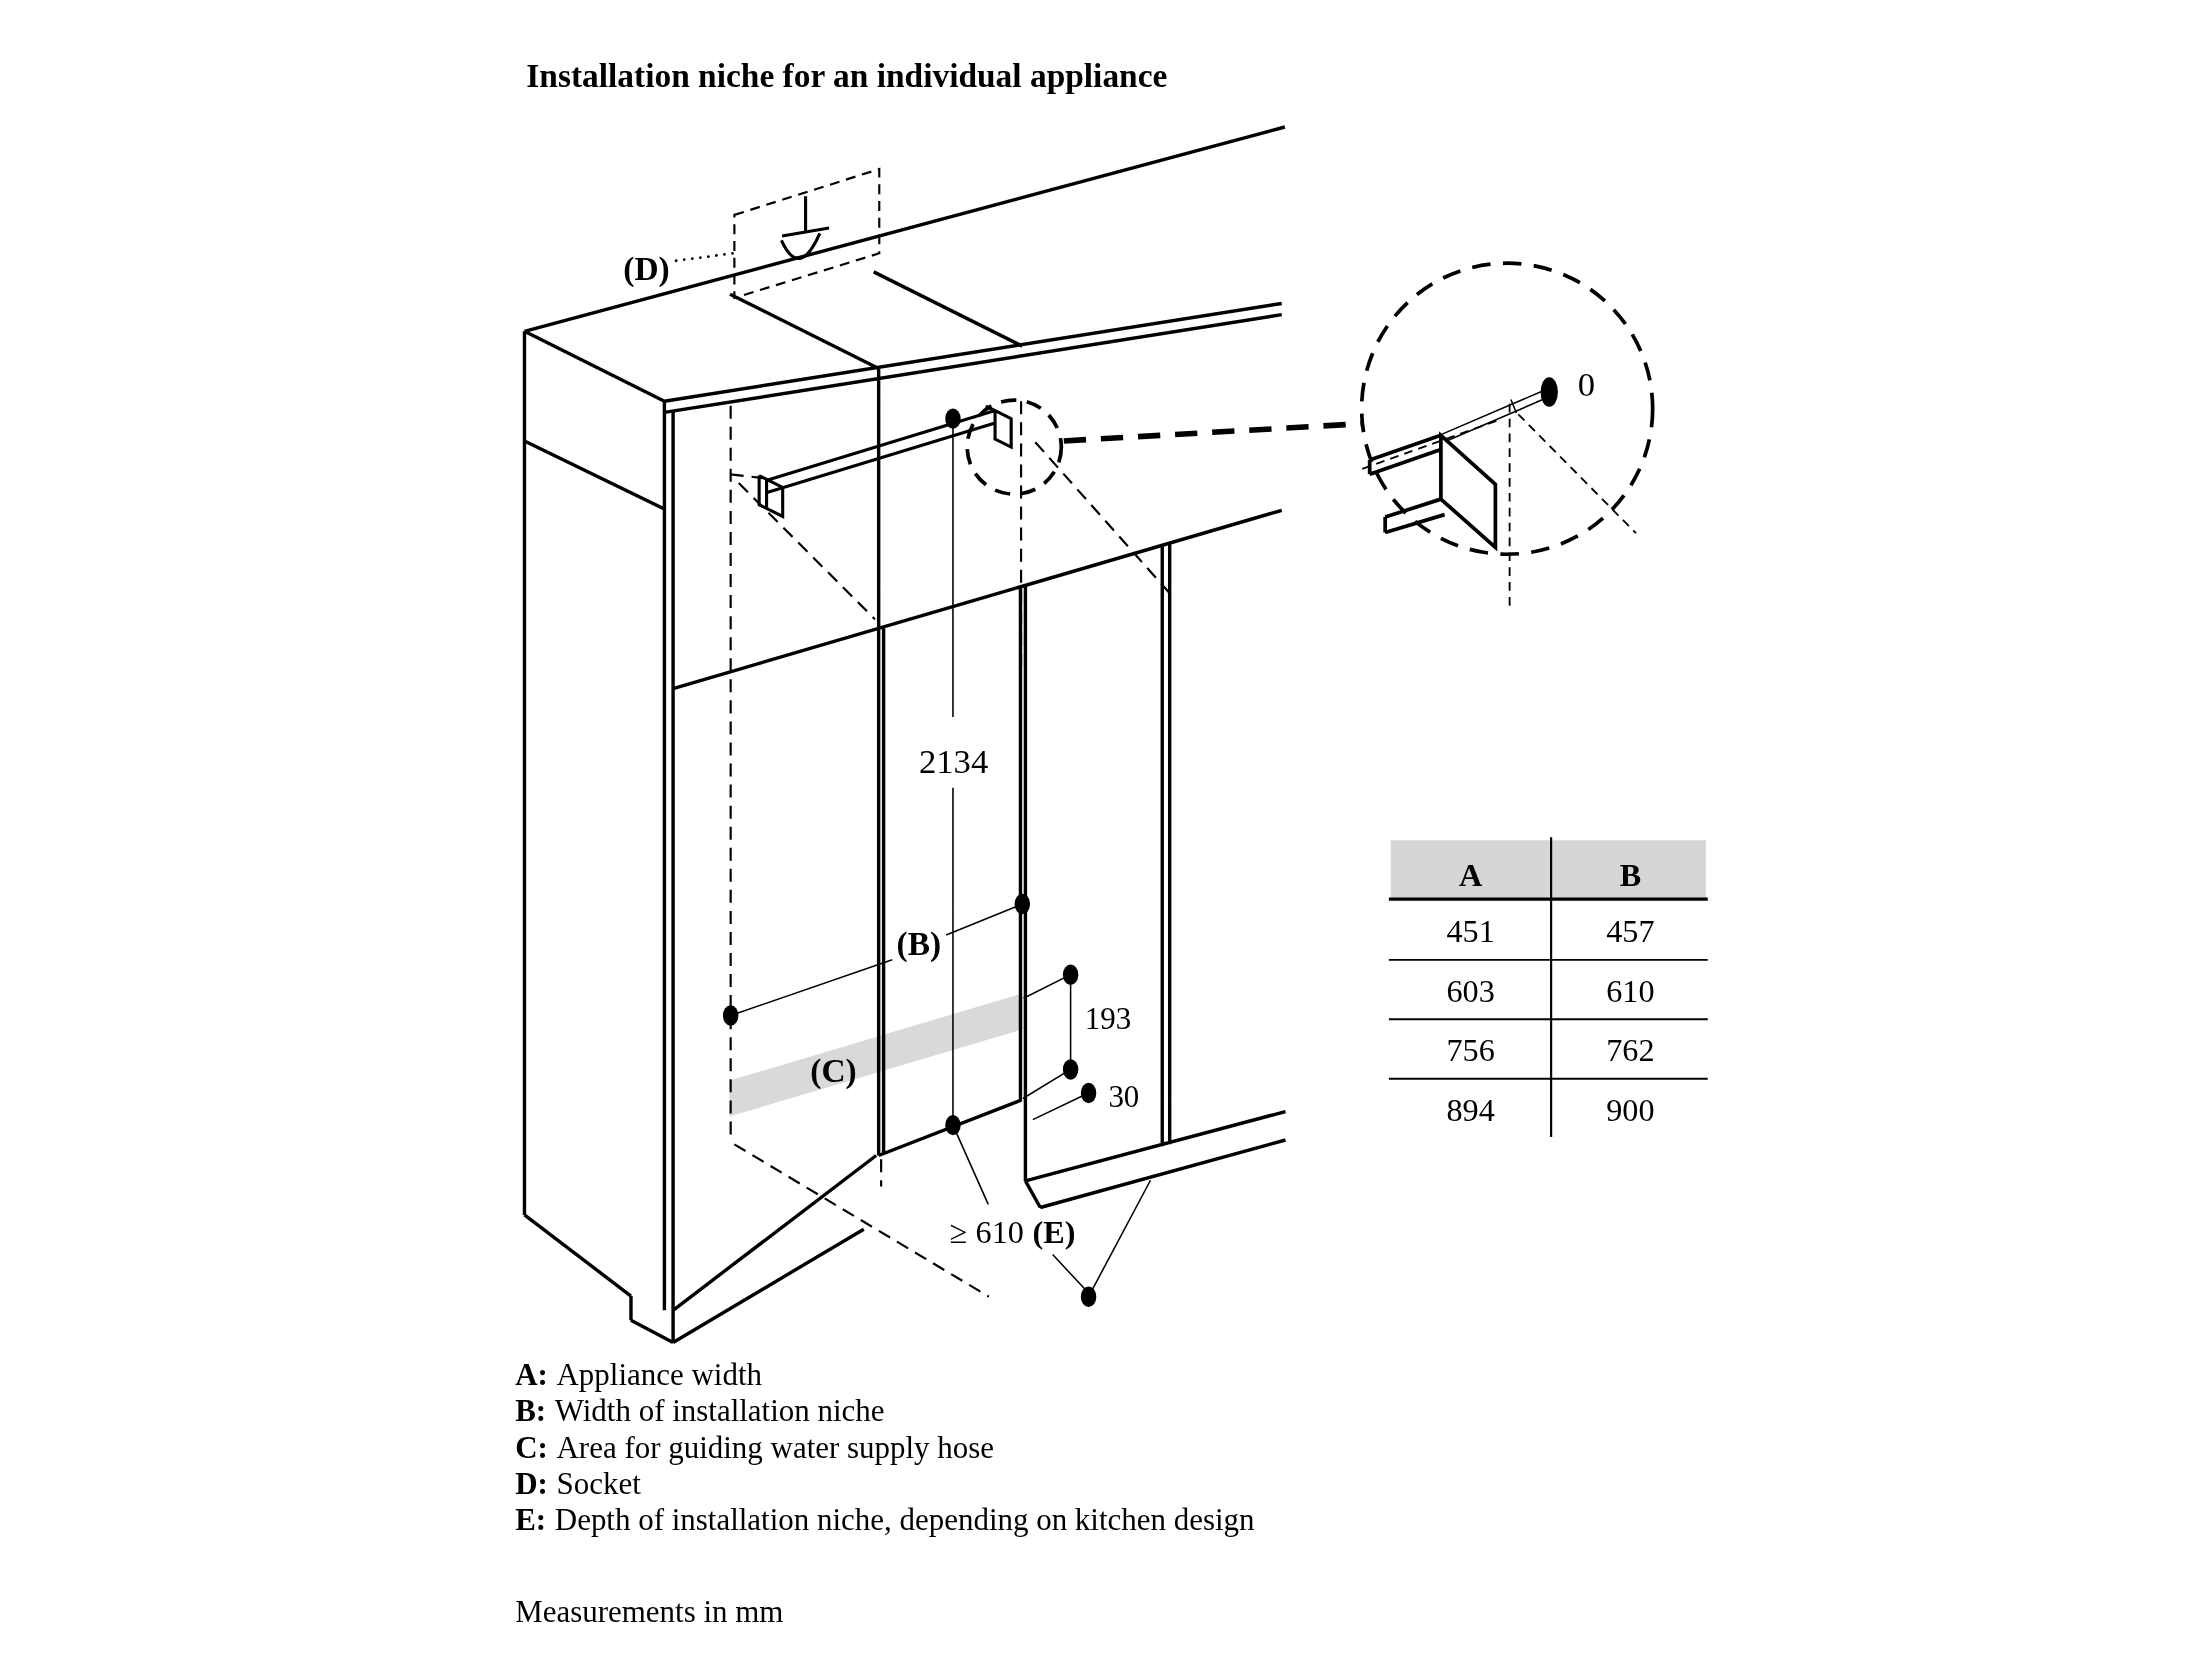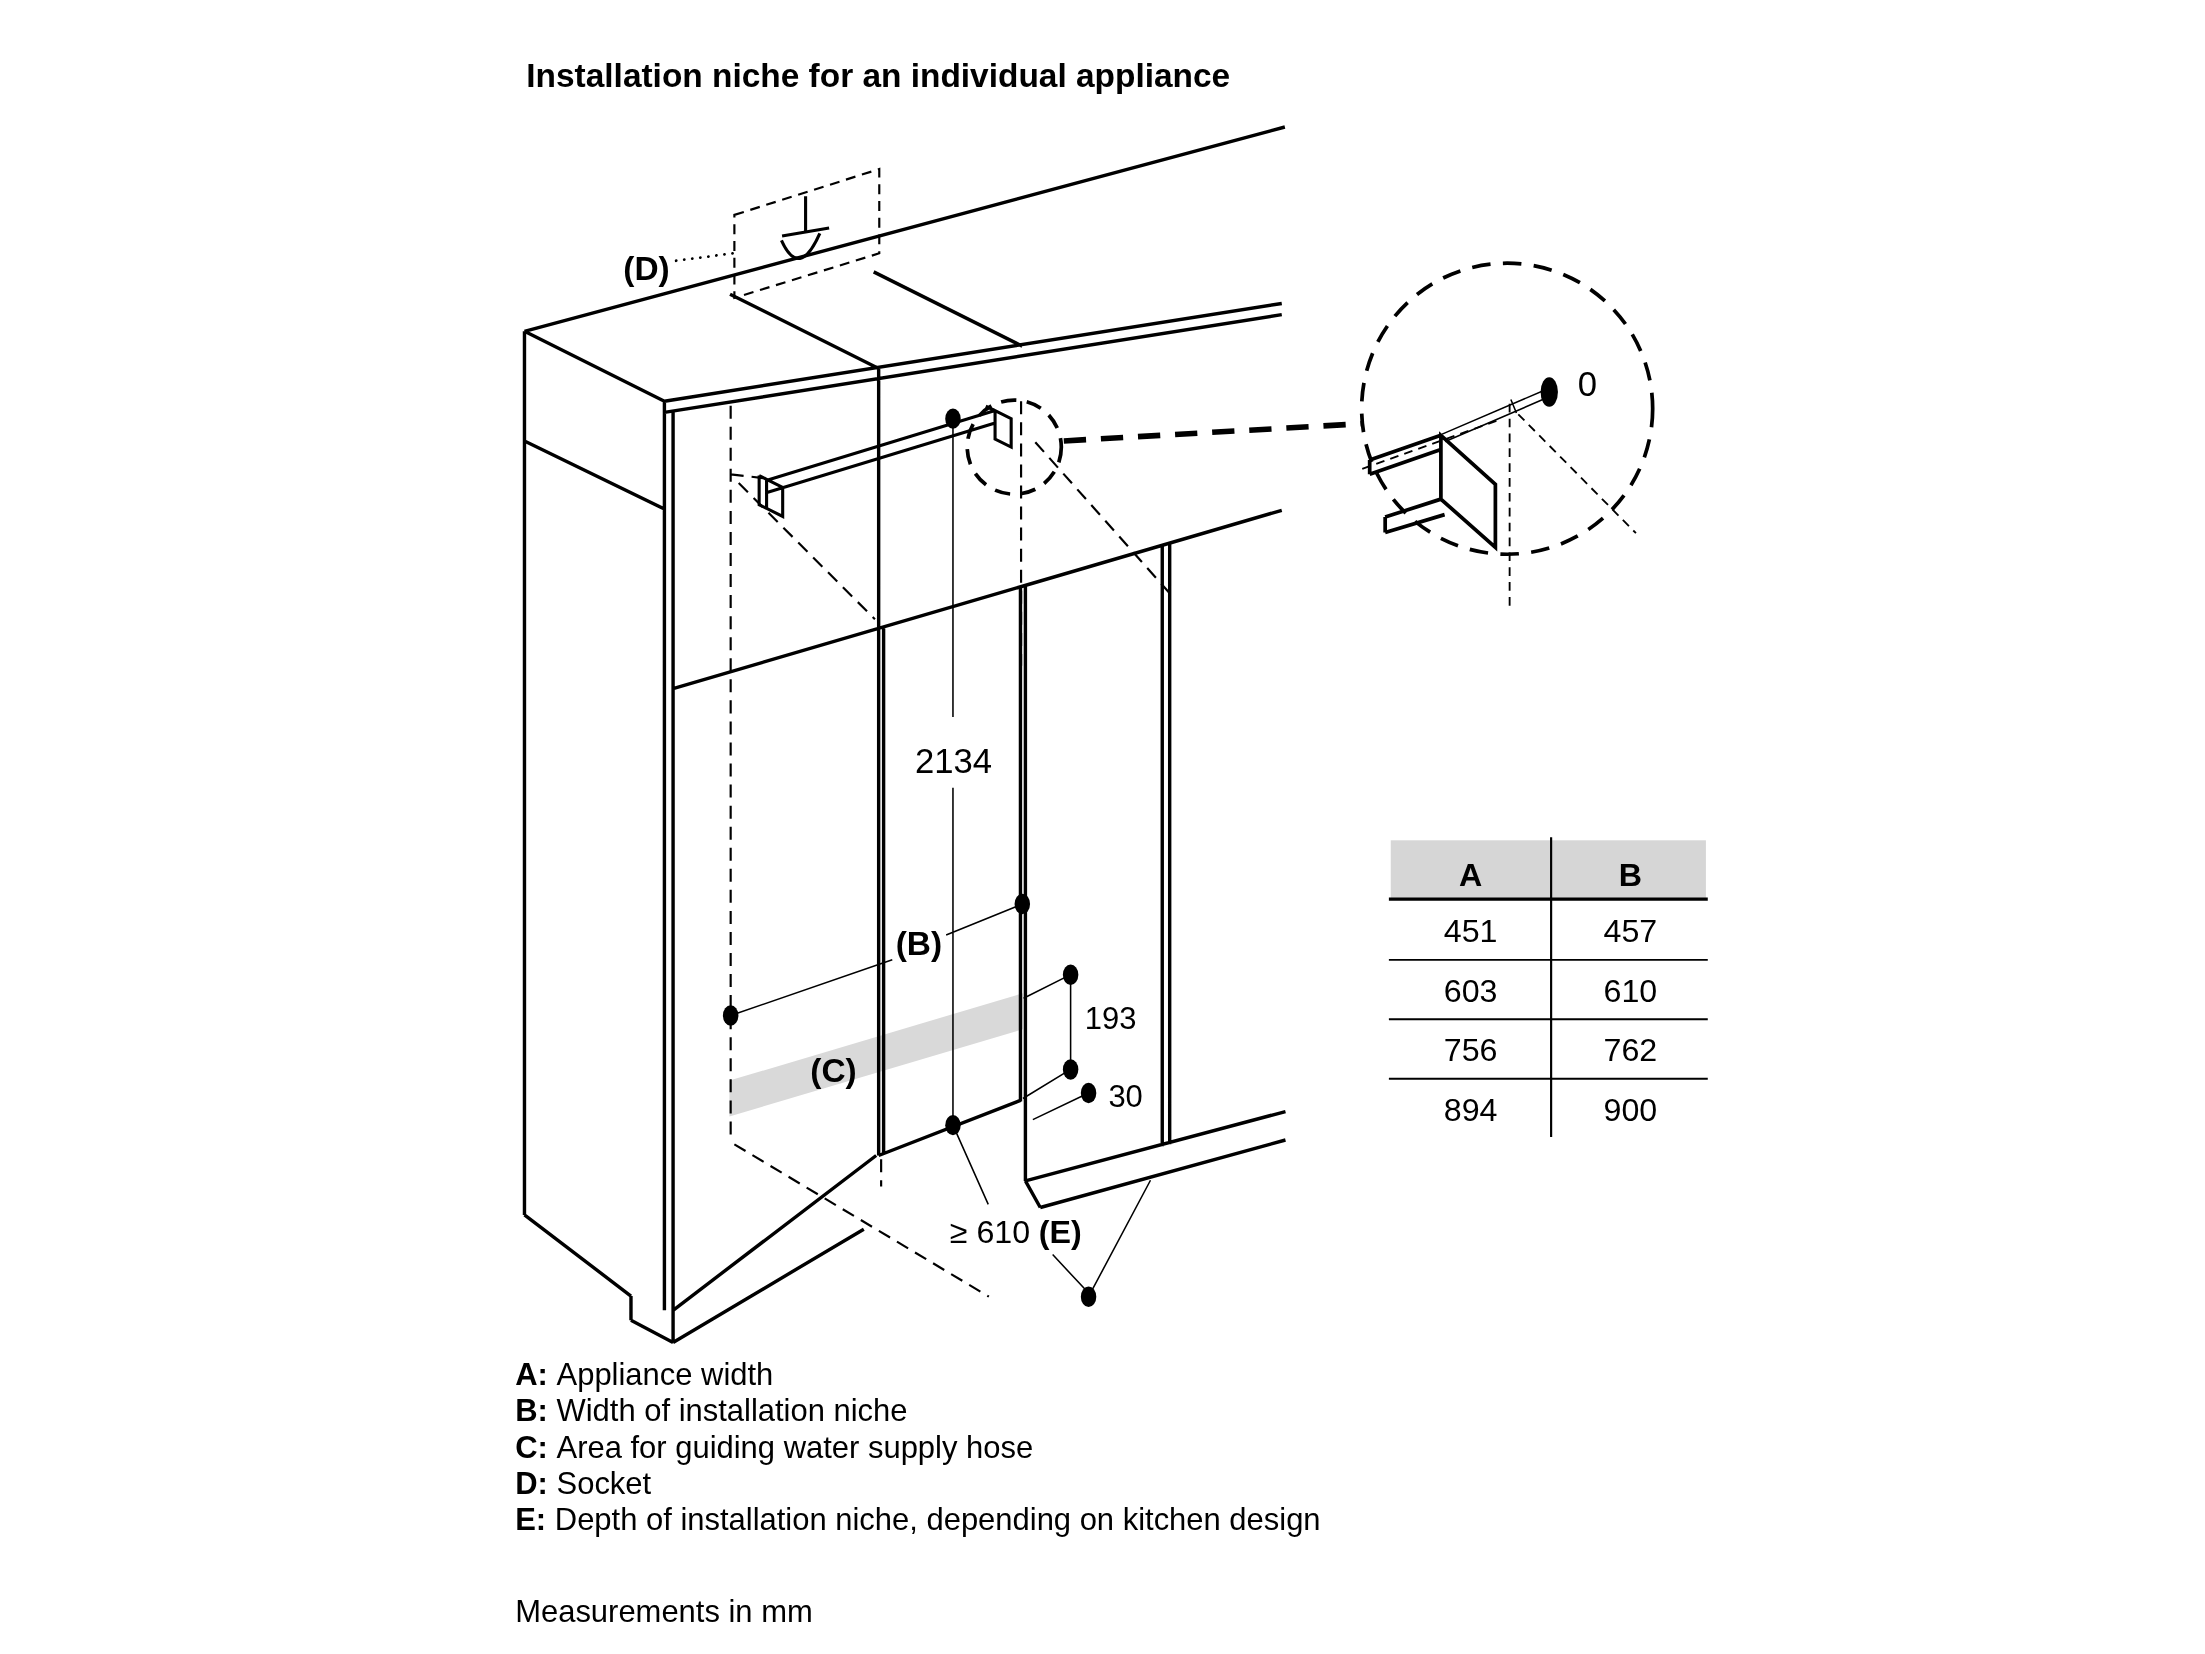--- a/index.html
+++ b/index.html
@@ -1,17 +1,17 @@
 <!DOCTYPE html>
 <html style="font-size:10px"><head>
 <meta charset="utf-8">
 <style>
   html,body{margin:0;padding:0;background:#ffffff;}
   .stage{position:relative;width:2205px;height:1654px;background:#fff;overflow:hidden;
-         font-family:Liberation Sans, sans-serif;}
+         font-family:Liberation Serif, serif;}
   svg{position:absolute;left:0;top:0;}
   svg text{fill:#000;}
 </style>
 </head>
 <body>
 
 <div class="stage">
 <svg width="2205" height="1654" viewBox="0 0 3561 2671" xmlns="http://www.w3.org/2000/svg">
 
   <text x="850" y="140" font-size="54" font-weight="bold">Installation niche for an individual appliance</text>

